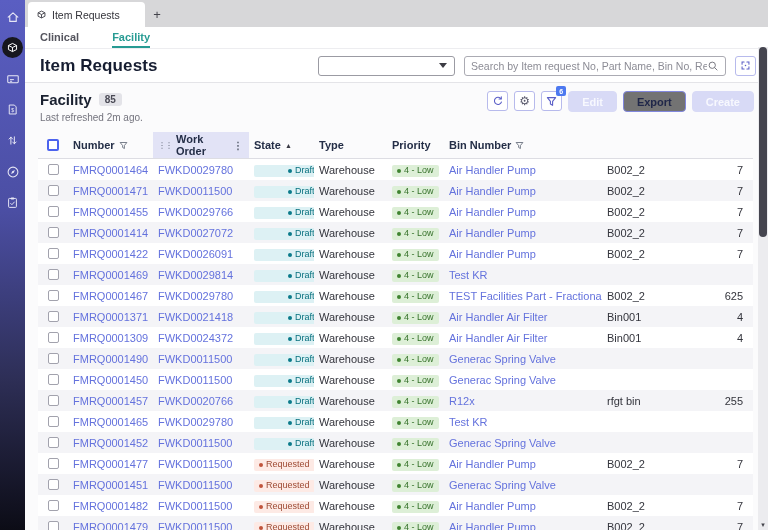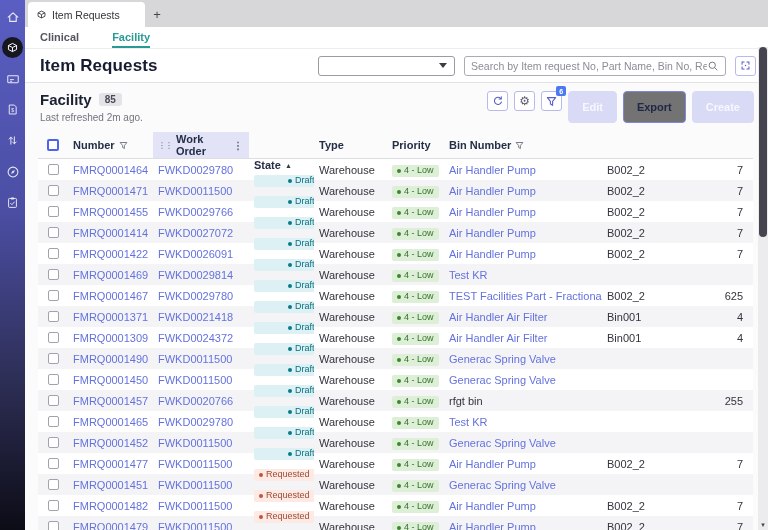--- a/index.html
+++ b/index.html
@@ -56,21 +56,21 @@
   .listhead-left {}
   .list-title-row { display:flex; align-items:center; gap:7px; }
   .list-title { font-size:15px; font-weight:bold; color:#1a2130; }
   .count-badge { background:#e3e3e8; color:#4a4a55; font-size:10px; font-weight:bold;
     padding:1px 6px; border-radius:3px; }
   .refreshed { font-size:10px; color:#74747e; margin-top:4px; }
   .listhead-right { margin-left:auto; display:flex; align-items:flex-start; gap:6px; }
   .filter-badge { position:absolute; top:-6px; right:-5px; width:10px; height:10px; background:#4d79f0;
     color:#fff; font-size:7px; font-weight:bold; border-radius:2px; display:flex; align-items:center;
     justify-content:center; }
-  .btn { height:32px; border-radius:4px; font-size:11px; font-weight:bold; padding:0 13px;
+  .btn { height:21px; border-radius:4px; font-size:11px; font-weight:bold; padding:0 13px;
     display:flex; align-items:center; cursor:pointer; font-family:"Liberation Sans",sans-serif; }
   .btn.disabled { background:#d8daf6; color:#f7f8fe; border:1px solid #d8daf6; cursor:default; }
   .btn.primary-outline { background:#737373; color:#202749; border:1.5px solid #8187dd; }
   .gear-glyph { font-size:12px; color:#5c5c6e; line-height:1; }
 
   
   .tbl { margin:9px 0 0 13px; width:715px; }
   .thead { display:flex; height:27px; align-items:flex-start; border-bottom:1px solid #dddde3; }
   .th { font-size:11px; font-weight:bold; color:#242e47; display:flex; align-items:center; gap:4px;
     padding-left:5px; height:100%; cursor:pointer; }
@@ -81,21 +81,21 @@
   .colmenu { margin-left:auto; padding-right:6px; color:#5e6573; font-weight:bold; font-size:10px; }
   .tr { display:flex; height:21px; align-items:center; background:#fff; }
   .tr.alt { background:#f4f4f7; }
   .td { font-size:11px; color:#33343c; padding-left:5px; overflow:hidden; white-space:nowrap; }
   .td.right { text-align:right; padding-right:10px; }
   .lnk { color:#6472dd; text-decoration:none; cursor:pointer; }
 
   .col-check { width:30px; display:flex; justify-content:center; padding-left:0; }
   .col-number { width:85px; }
   .col-workorder { width:96px; }
-  .col-state { width:65px;margin-top:20px; }
+  .col-state { width:65px; }
   .col-type { width:73px; }
   .col-priority { width:57px; }
   .col-part { width:158px; }
   .col-bin { width:84px; }
   .col-qty { flex:1; }
 
   .cb { width:11px; height:11px; border:1px solid #a2a2ad; border-radius:2px; background:#fff;
     display:inline-block; cursor:pointer; }
   .cb.hdr { border:2px solid #4c63ee; width:12px; height:12px; }
 
@@ -416,20 +416,21 @@
             </div>
             <div class="tr alt">
               <div class="td col-check">
                 <span class="cb"></span>
               </div>
               <div class="td col-number"><a class="lnk">FMRQ0001457</a></div>
               <div class="td col-workorder"><a class="lnk">FWKD0020766</a></div>
               <div class="td col-state"><span class="badge draft"><span class="dot"></span>Draft</span></div>
               <div class="td col-type">Warehouse</div>
               <div class="td col-priority"><span class="badge low"><span class="dot"></span>4 - Low</span></div>
+              <div class="td col-part"><a class="lnk">R12x</a></div>
               <div class="td col-bin">rfgt bin</div>
               <div class="td col-qty right">255</div>
             </div>
             <div class="tr">
               <div class="td col-check">
                 <span class="cb"></span>
               </div>
               <div class="td col-number"><a class="lnk">FMRQ0001465</a></div>
               <div class="td col-workorder"><a class="lnk">FWKD0029780</a></div>
               <div class="td col-state"><span class="badge draft"><span class="dot"></span>Draft</span></div>

